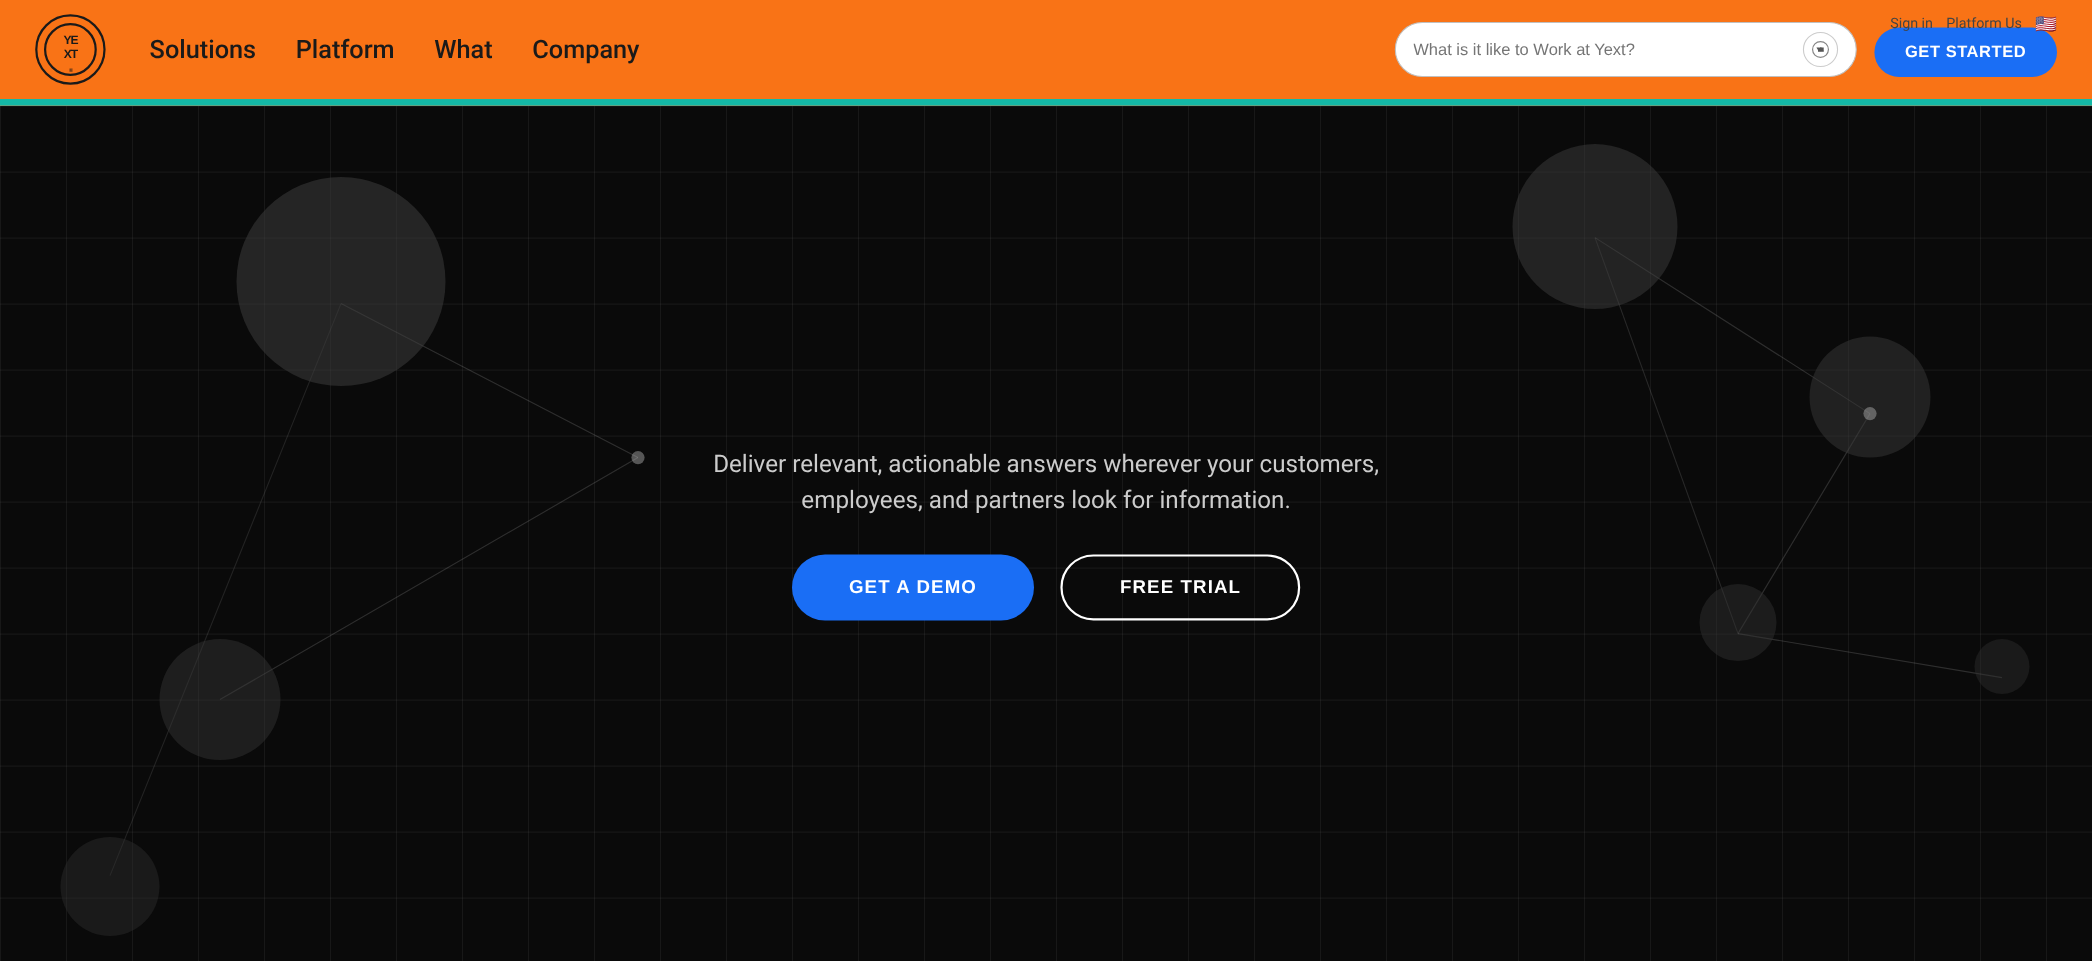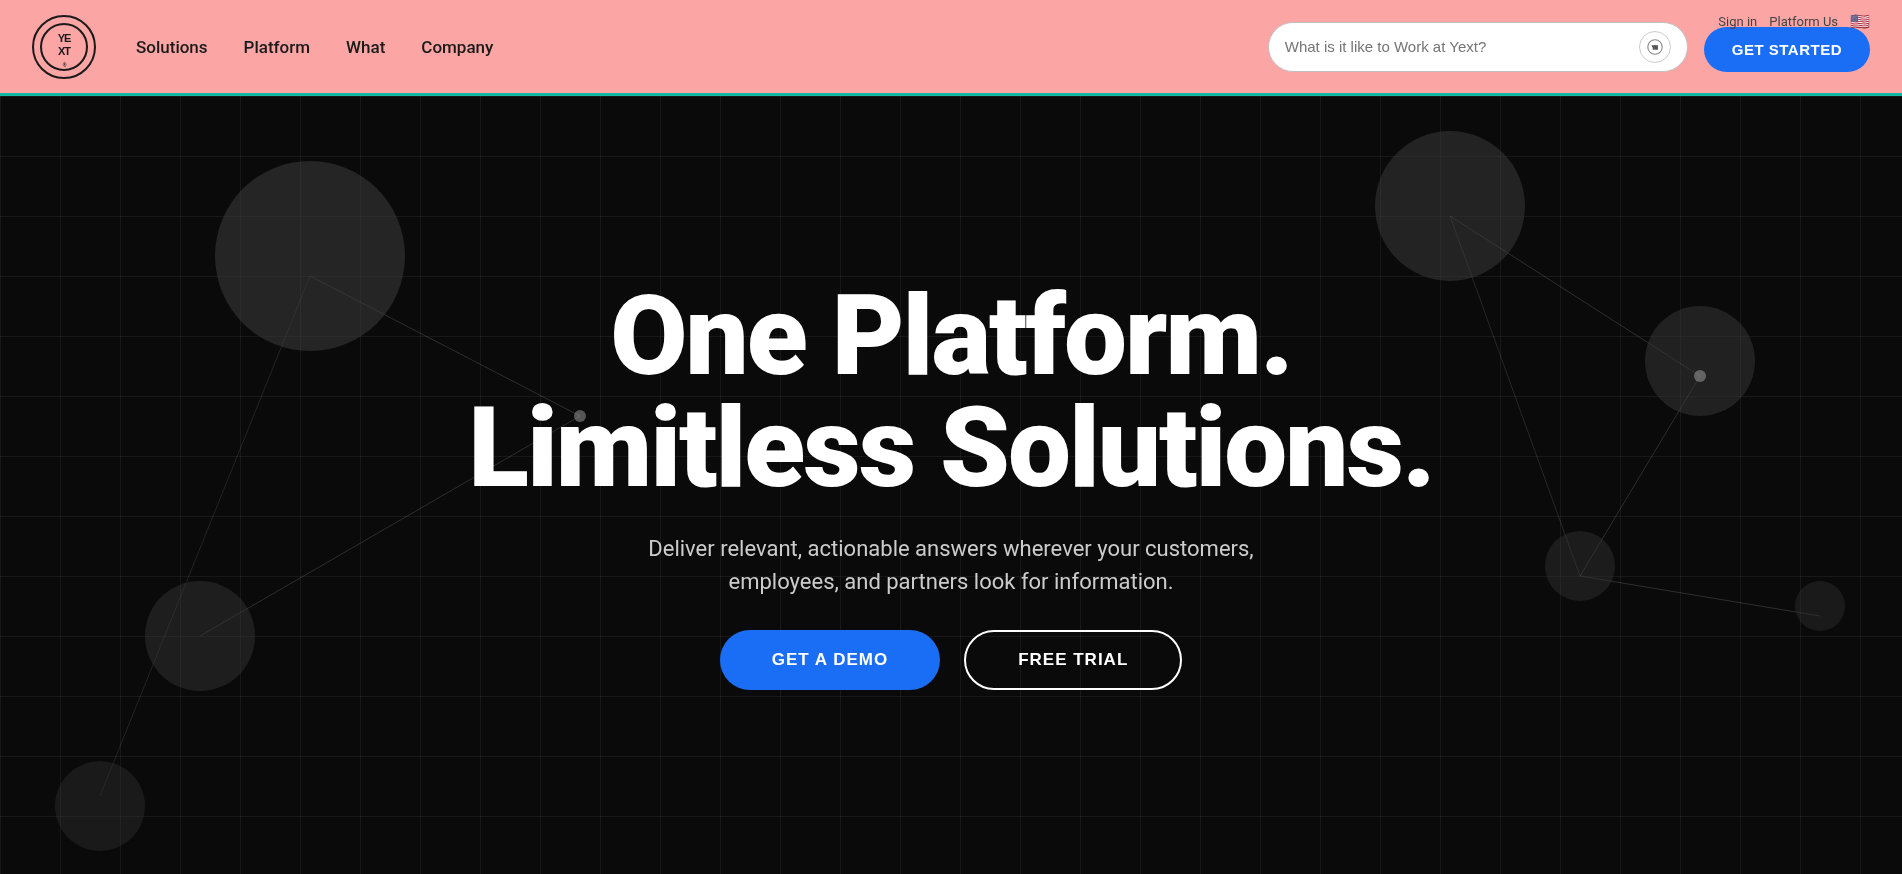--- a/index.html
+++ b/index.html
@@ -12,26 +12,26 @@
       font-family: -apple-system, BlinkMacSystemFont, 'Segoe UI', Roboto, sans-serif;
       width: 1902px;
       height: 874px;
       overflow: hidden;
     }
 
     
     .navbar {
       position: relative;
       z-index: 10;
-      background: #fca5a5;
+      background: #f97316;
       height: 96px;
       display: flex;
       align-items: center;
       padding: 0 32px;
-      border-bottom: 3px solid #14b8a6;
+      border-bottom: 6px solid #14b8a6;
       gap: 0;
     }
 
     .logo-container {
       display: flex;
       align-items: center;
       margin-right: 40px;
       flex-shrink: 0;
     }
 
@@ -51,21 +51,21 @@
     }
 
     .nav-links {
       display: flex;
       align-items: center;
       gap: 36px;
       flex: 1;
     }
 
     .nav-link {
-      font-size: 17px;
+      font-size: 23px;
       font-weight: 500;
       color: #1a1a1a;
       cursor: pointer;
       text-decoration: none;
       white-space: nowrap;
     }
 
     .nav-right {
       display: flex;
       align-items: flex-end;
@@ -300,23 +300,19 @@
     <circle cx="200" cy="540" r="55" fill="rgba(55,55,55,0.45)"></circle>
     <circle cx="1580" cy="470" r="35" fill="rgba(50,50,50,0.45)"></circle>
     <circle cx="1820" cy="510" r="25" fill="rgba(50,50,50,0.4)"></circle>
     <circle cx="100" cy="710" r="45" fill="rgba(50,50,50,0.4)"></circle>
 
     <circle cx="580" cy="320" r="6" fill="rgba(200,200,200,0.4)"></circle>
     <circle cx="1700" cy="280" r="6" fill="rgba(200,200,200,0.4)"></circle>
   </svg>
 
   <div class="hero-content">
-    <h1 class="hero-headline">
-      <span>One Platform.</span><br>
-      <span>Limitless Solutions.</span>
-    </h1>
     <p class="hero-subtext">Deliver relevant, actionable answers wherever your customers, employees, and partners look for information.</p>
     <div class="hero-buttons">
       <button class="btn-demo">GET A DEMO</button>
       <button class="btn-trial">FREE TRIAL</button>
     </div>
   </div>
 </section>
 
 </body></html>

